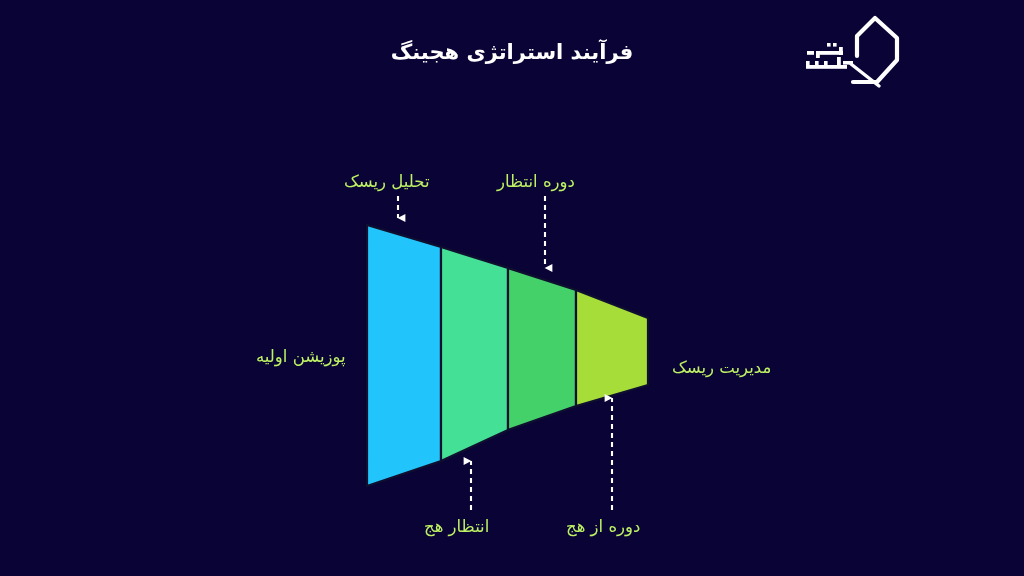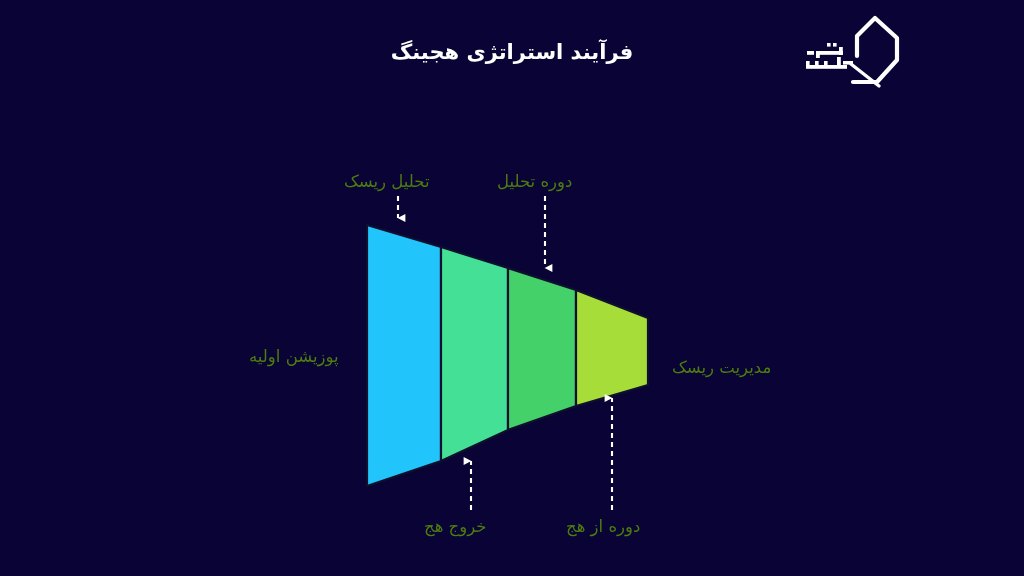--- a/index.html
+++ b/index.html
@@ -56,29 +56,29 @@
     top: 0;
     width: 1024px;
     height: 576px;
     pointer-events: none;
   }
   #funnel-wrap svg { display: block; }
 
   
   .label {
     position: absolute;
-    color: #4d7c0f;
+    color: #bef264;
     font-size: 16.5px;
     direction: rtl;
     white-space: nowrap;
     font-weight: normal;
   }
   .label.stage-top-1   { left: 344px; top: 172px; }
   .label.stage-top-2   { left: 497px; top: 172px; }
-  .label.stage-left    { left: 249px; top: 347px; }
+  .label.stage-left    { left: 256px; top: 347px; }
   .label.stage-right   { left: 672px; top: 358px; }
   .label.stage-bot-1   { left: 424px; top: 517px; }
   .label.stage-bot-2   { left: 566px; top: 517px; }
 </style>
 </head>
 <body style="background: rgb(10, 3, 53);">
 
 <div id="slide" style="background: rgb(10, 3, 53);">
 
   <div id="title">فرآیند استراتژی هجینگ</div>
@@ -136,23 +136,23 @@
       <line x1="545" y1="196" x2="545" y2="268" stroke="#ffffff" stroke-width="2.1" stroke-dasharray="5,4" marker-end="url(#ah-down)"></line>
 
       <line x1="471" y1="510" x2="471" y2="461" stroke="#ffffff" stroke-width="2.1" stroke-dasharray="5,4" marker-end="url(#ah-up)"></line>
 
       <line x1="612" y1="510" x2="612" y2="398" stroke="#ffffff" stroke-width="2.1" stroke-dasharray="5,4" marker-end="url(#ah-up)"></line>
     </svg>
   </div>
 
   <div class="label stage-top-1">تحلیل ریسک</div>
 
-  <div class="label stage-top-2">دوره تحلیل</div>
+  <div class="label stage-top-2">دوره انتظار</div>
 
   <div class="label stage-left">پوزیشن اولیه</div>
 
   <div class="label stage-right">مدیریت ریسک</div>
 
-  <div class="label stage-bot-1">خروج هج</div>
+  <div class="label stage-bot-1">انتظار هج</div>
 
   <div class="label stage-bot-2">دوره از هج</div>
 
 </div>
 
 </body></html>

